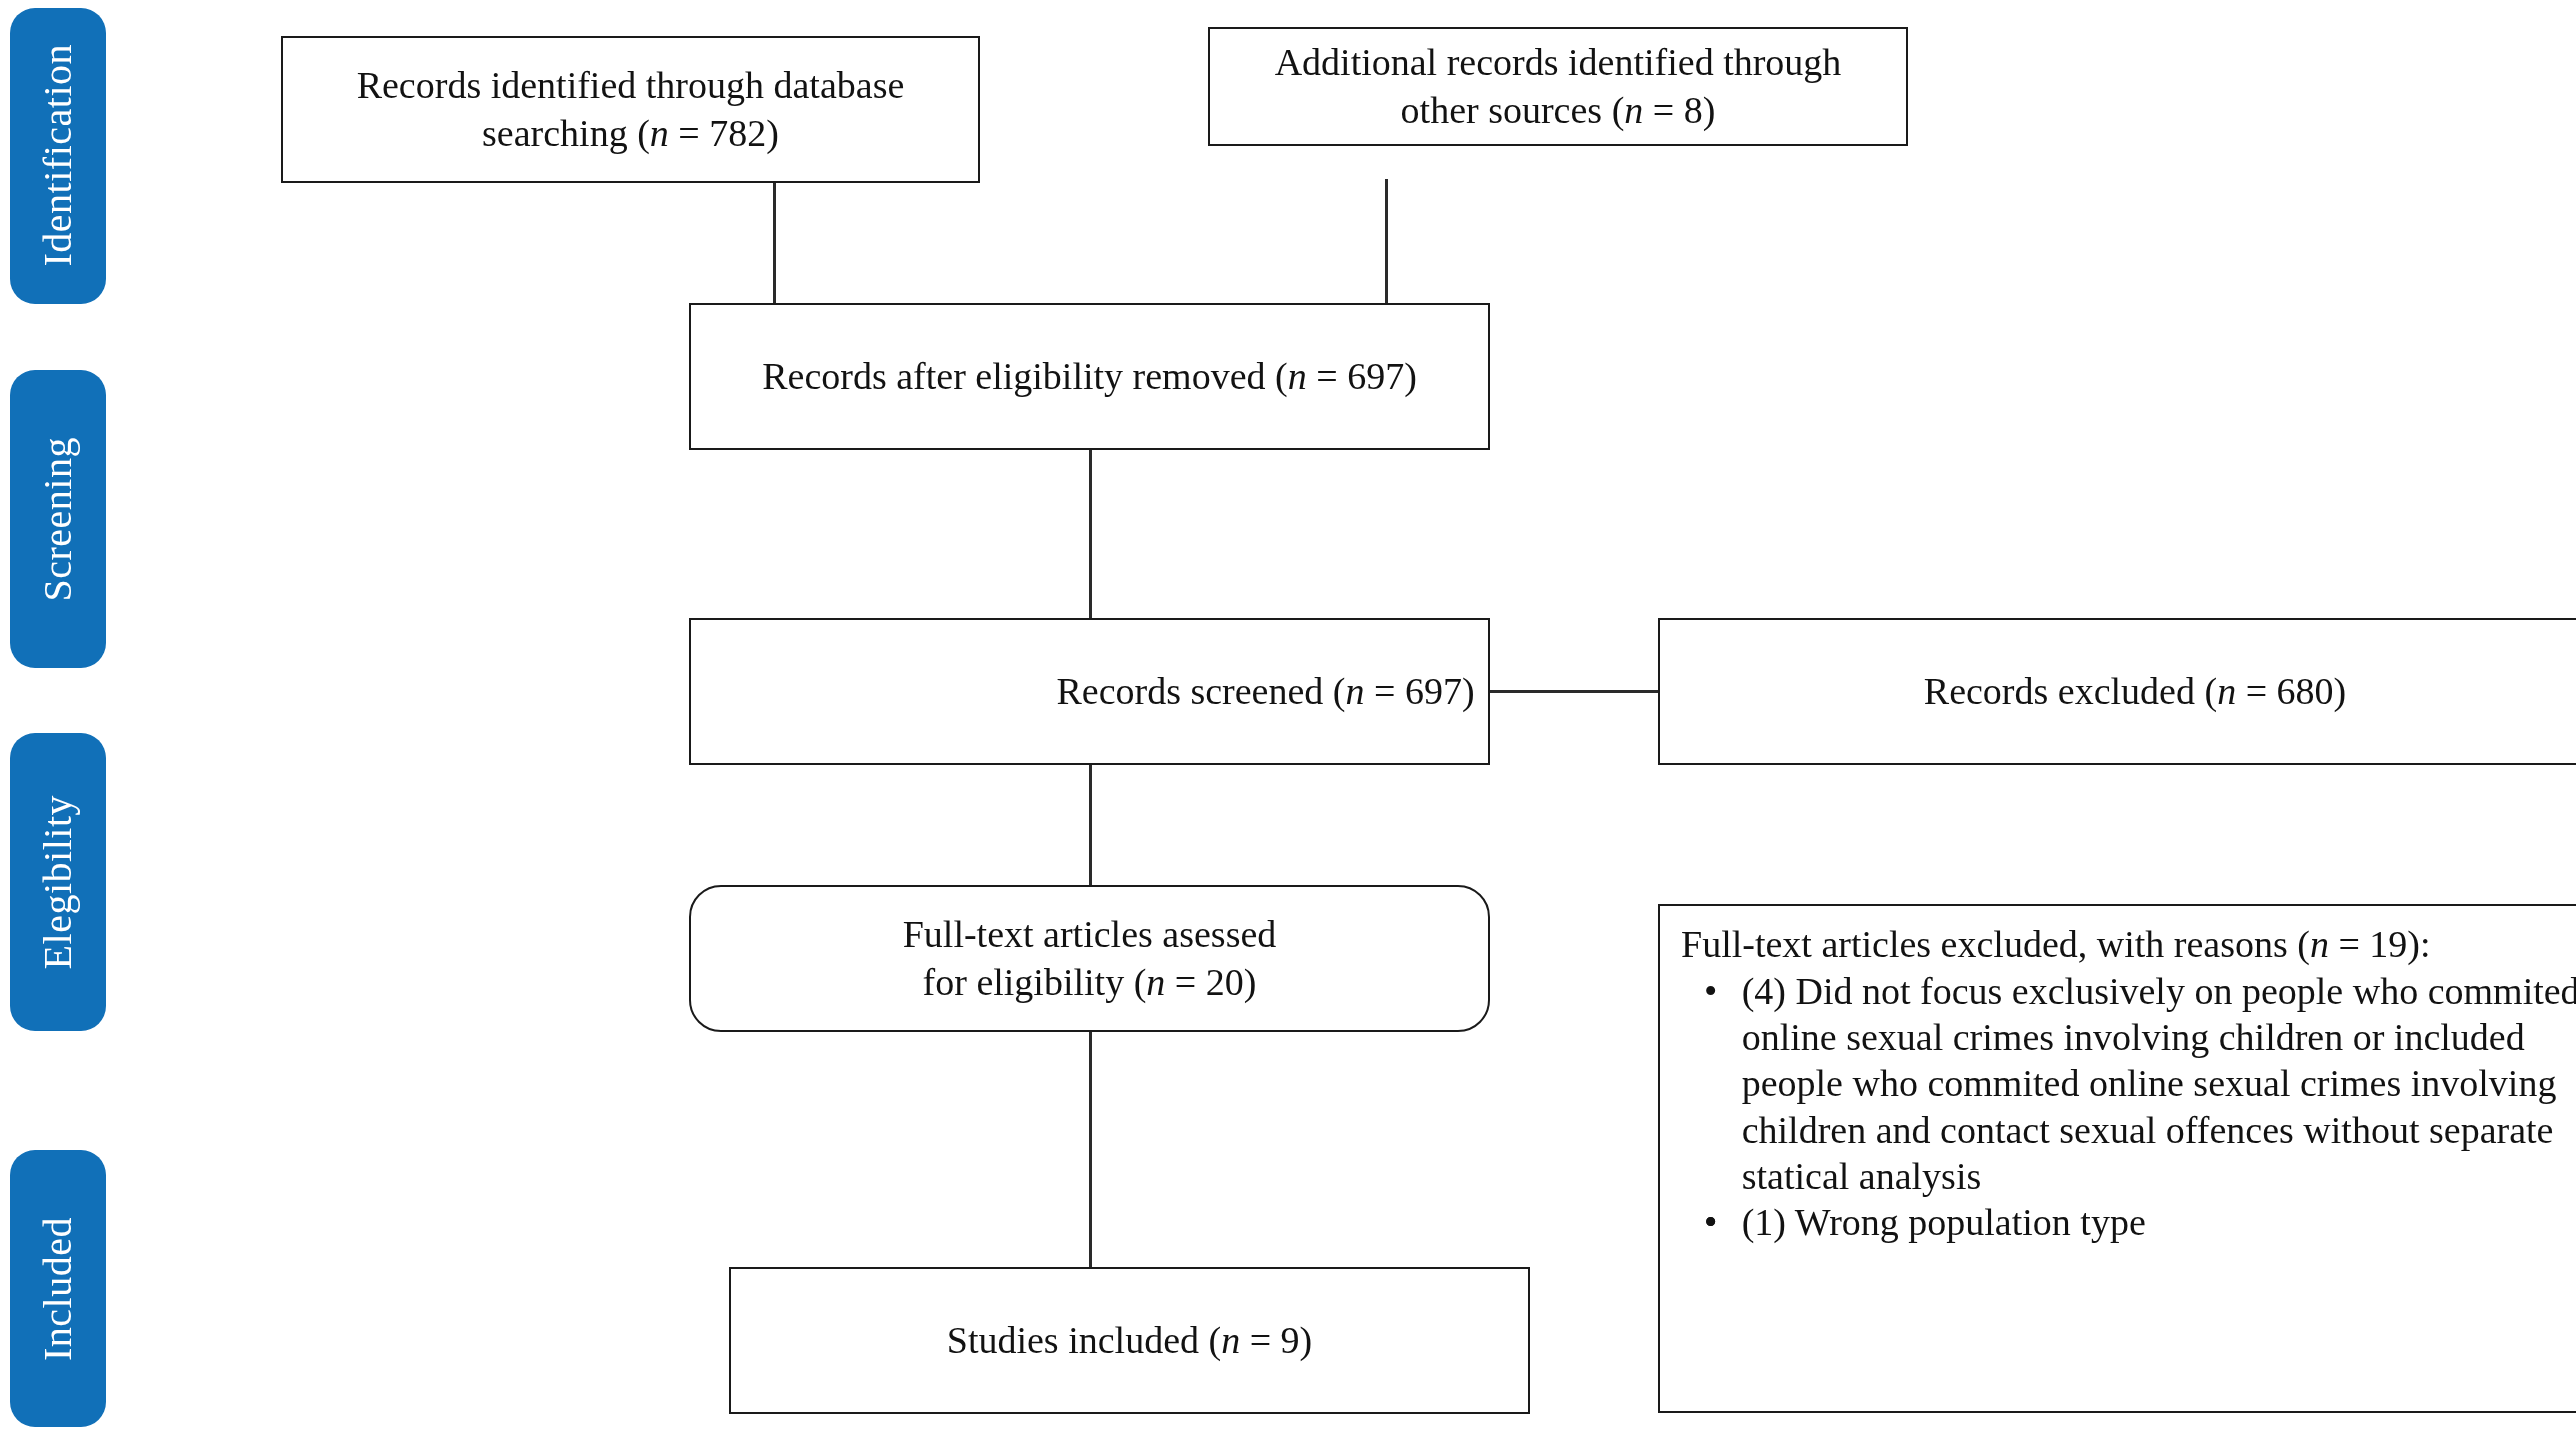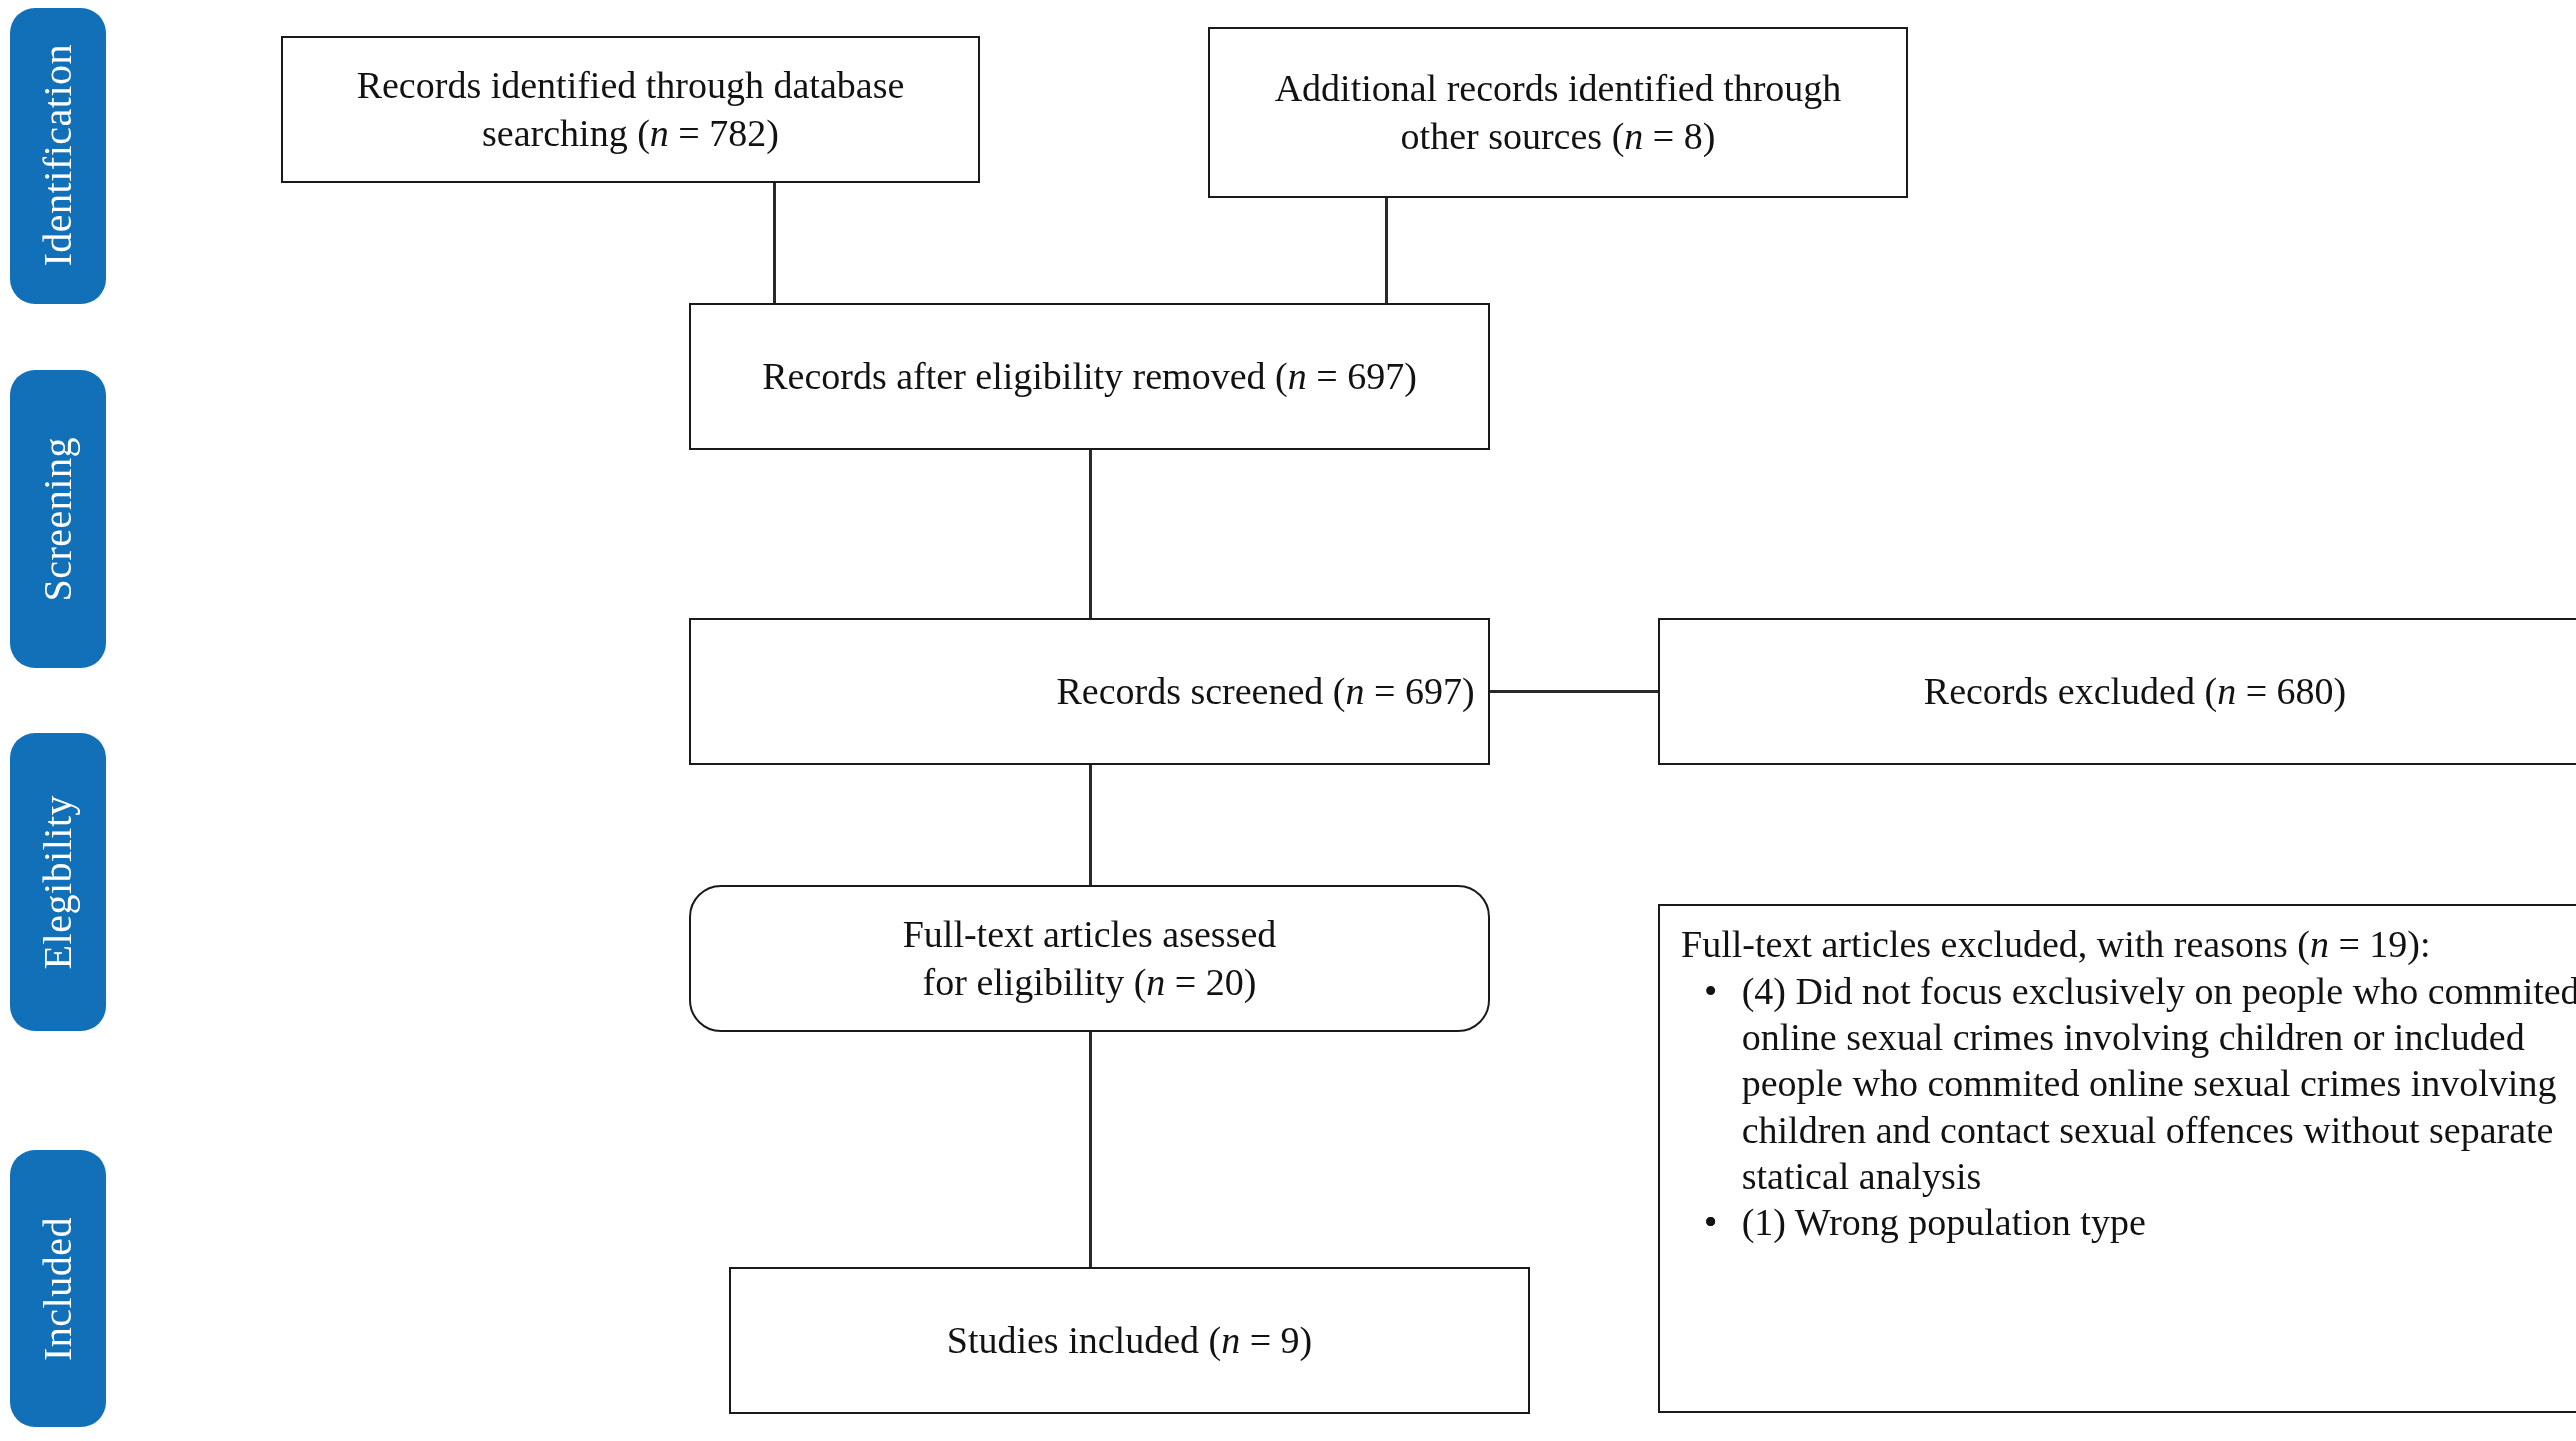--- a/index.html
+++ b/index.html
@@ -144,21 +144,21 @@
 
   <div class="vline" style="left:1089px; top:1032px; height:237px;"></div>
 
   <div class="fbox" style="left:281px; top:36px; width:699px; height:147px;">
     <div class="boxtext">
       <span>Records identified through database</span><br>
       <span>searching (</span><span class="ital">n</span><span> = 782)</span>
     </div>
   </div>
 
-  <div class="fbox" style="left:1208px; top:27px; width:700px; height:171px;">
+  <div class="fbox" style="left:1208px; top:27px; width:700px; height:119px;">
     <div class="boxtext">
       <span>Additional records identified through</span><br>
       <span>other sources (</span><span class="ital">n</span><span> = 8)</span>
     </div>
   </div>
 
   <div class="fbox" style="left:689px; top:303px; width:801px; height:147px;">
     <div class="boxtext">
       <span>Records after eligibility removed (</span><span class="ital">n</span><span> = 697)</span>
     </div>

